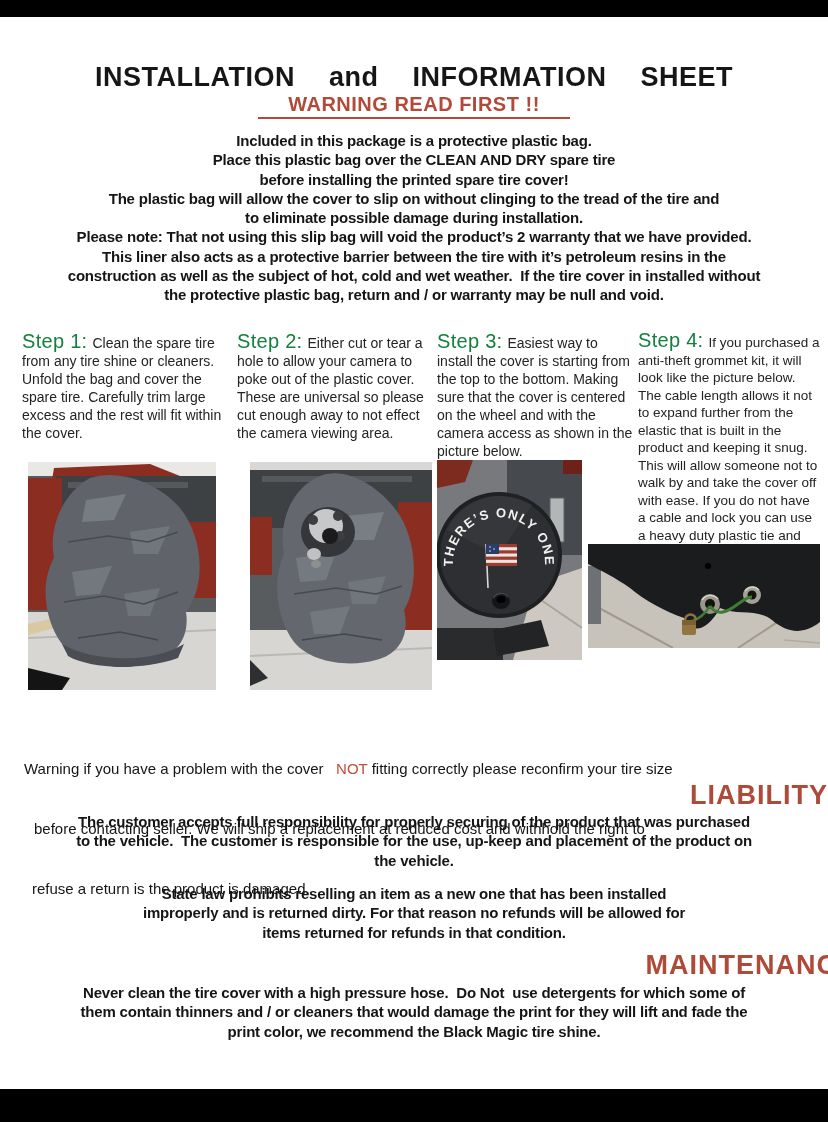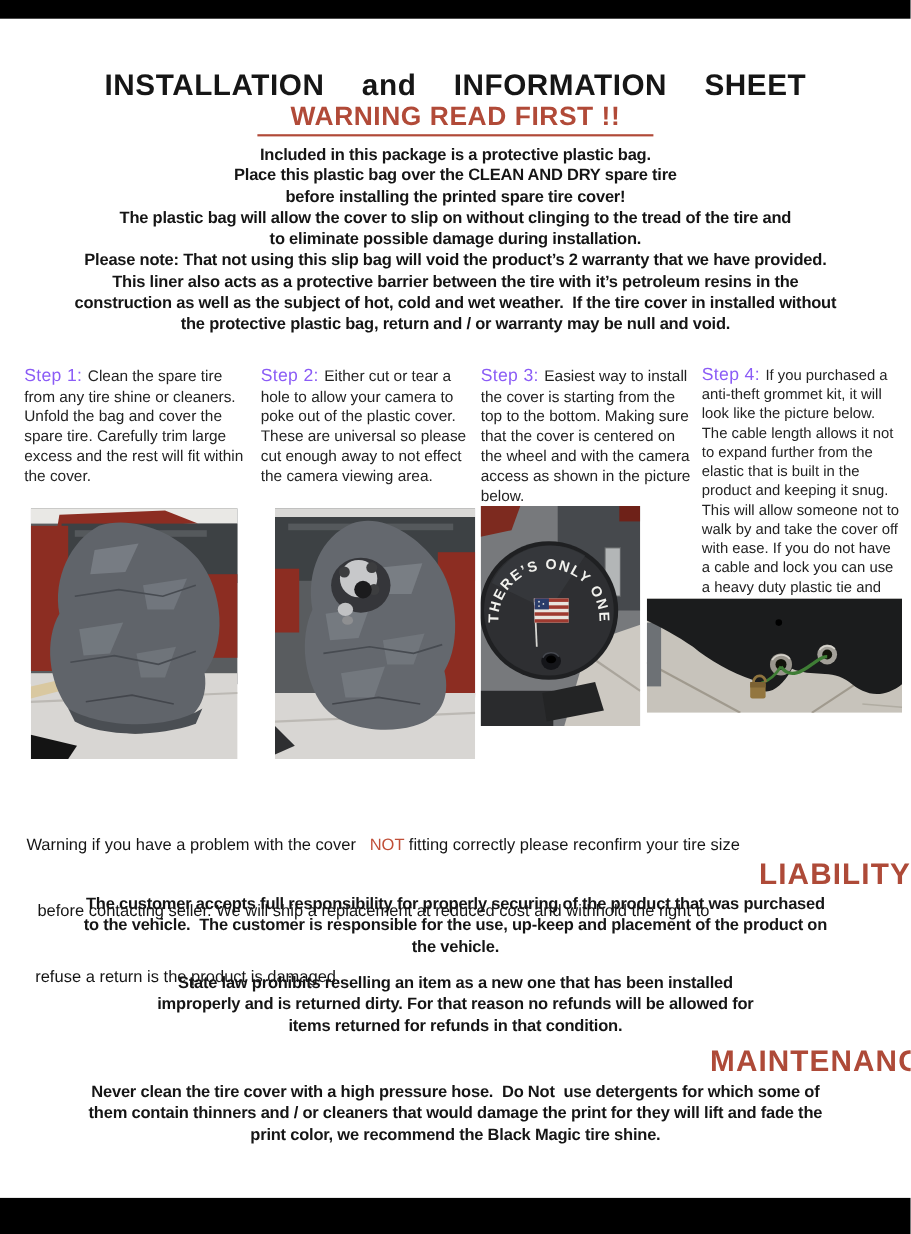--- a/index.html
+++ b/index.html
@@ -12,30 +12,30 @@
   .top-bar{top:0;height:17px;}
   .bottom-bar{top:1089px;height:33px;}
 
   .doc-title{
     position:absolute;top:50px;left:0;width:828px;text-align:center;
     font-size:27px;font-weight:700;letter-spacing:.5px;word-spacing:9px;
     color:#161616;white-space:pre;margin-top:12px;
   }
   .warning-wrap{position:absolute;top:93px;left:0;width:828px;text-align:center;}
   .warning-head{
-    display:inline-block;font-size:24px;font-weight:700;color:#b14a38;
+    display:inline-block;font-size:20px;font-weight:700;color:#b14a38;
     border-bottom:2px solid #b14a38;padding:0 30px 1px 30px;letter-spacing:.5px;
     white-space:pre;
   }
   .intro{position:absolute;top:131px;left:0;width:828px;}
   .cline{display:block;text-align:center;font-size:15px;font-weight:700;
     line-height:19.3px;letter-spacing:-0.2px;white-space:pre;color:#151515;}
 
   .step{position:absolute;top:332px;font-size:14px;line-height:18px;color:#222;}
-  .step-label{font-size:16px;color:#8b5cf6;margin-right:5px;letter-spacing:.3px;}
+  .step-label{font-size:20px;color:#15803d;margin-right:5px;letter-spacing:.3px;}
   .step-text{font-size:14px;color:#232323;}
   .step1{left:22px;width:206px;}
   .step2{left:237px;width:202px;}
   .step3{left:437px;width:198px;}
   .step4{left:638px;width:182px;font-size:13.5px;line-height:17.5px;}
   .step4 .step-text{font-size:13.5px;}
 
   .photo{position:absolute;display:block;}
   .photo svg{display:block;}
   .photo1{left:28px;top:462px;}

